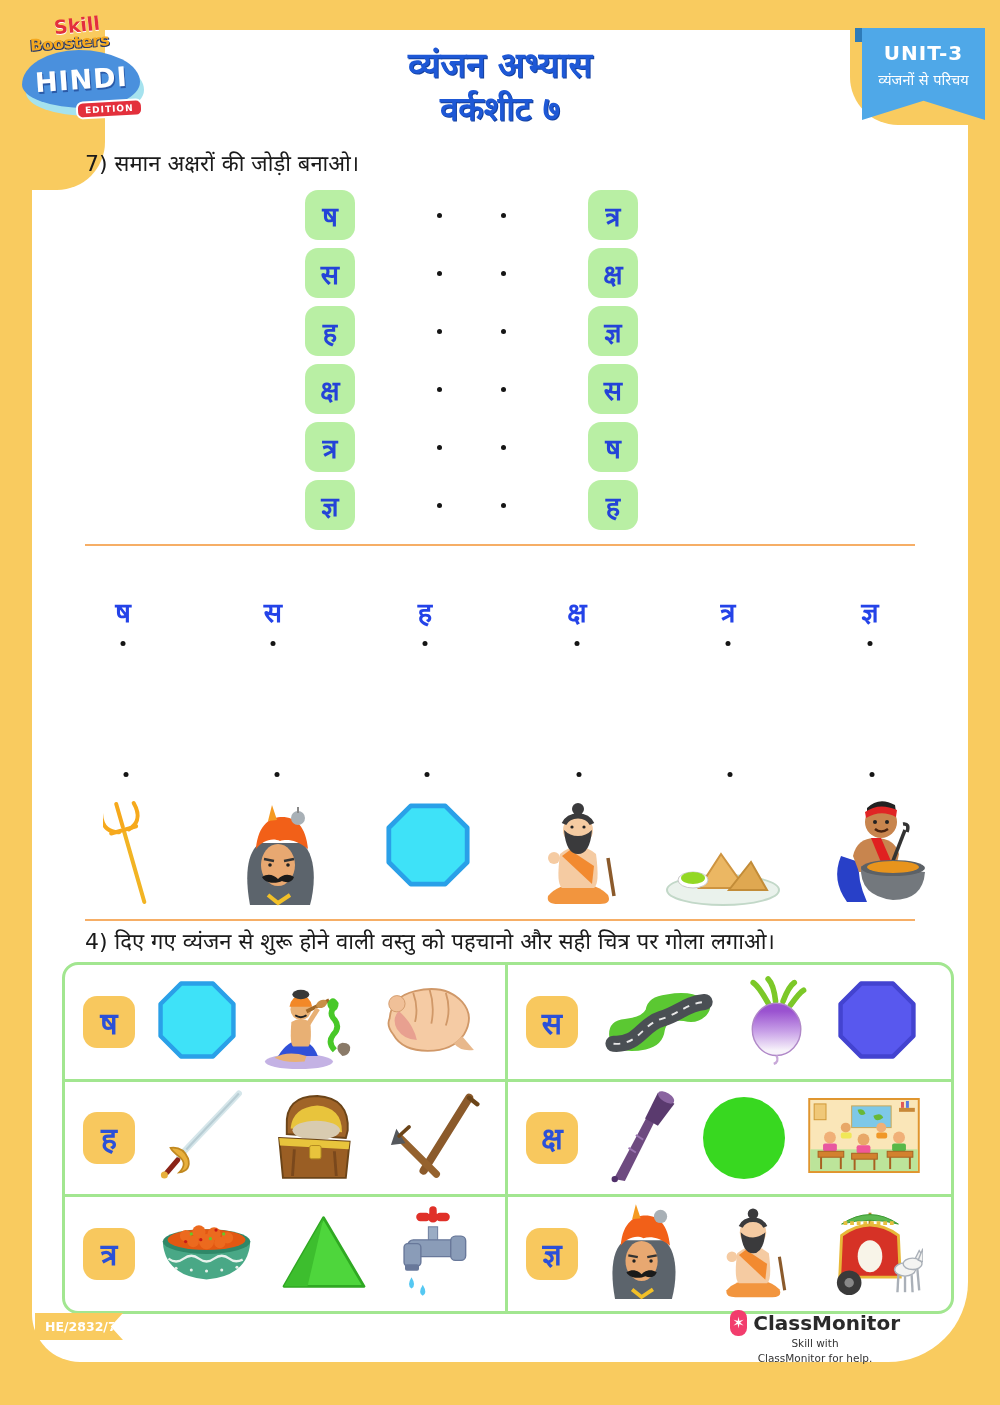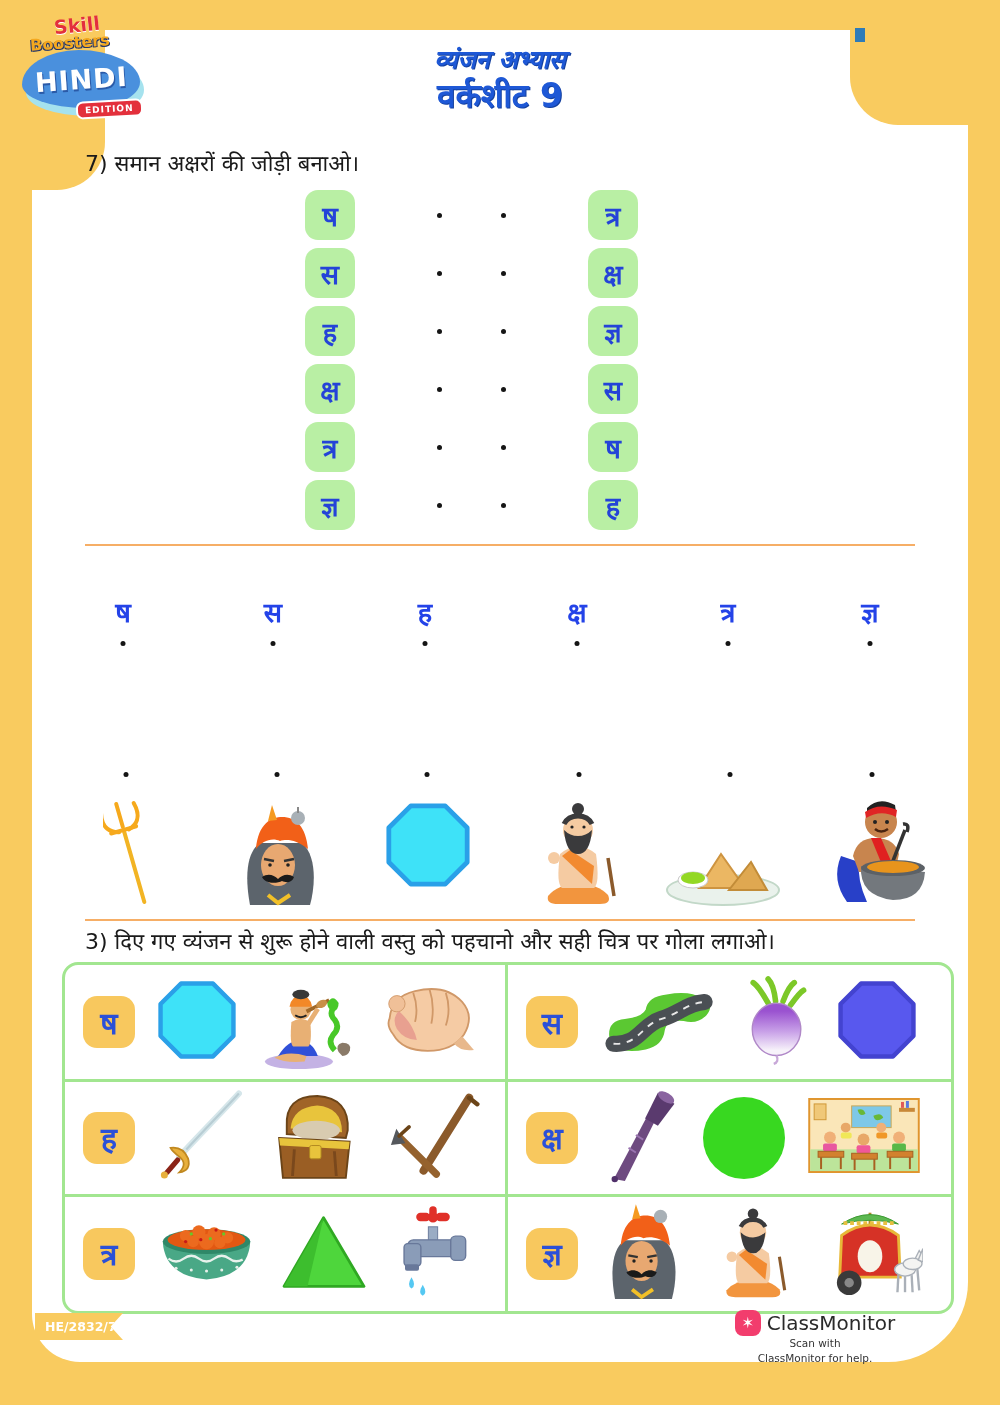--- a/index.html
+++ b/index.html
@@ -20,21 +20,21 @@
 
   
   .unit{position:absolute;left:862px;top:28px;width:123px;height:92px;background:#4FA8E8;
         clip-path:polygon(0 0,100% 0,100% 100%,50% 79%,0 100%);text-align:center;color:#fff;}
   .unit-fold{position:absolute;left:855px;top:28px;width:10px;height:14px;background:#2E7BB8;}
   .unit-line1{margin-top:13px;font-size:20px;font-weight:bold;letter-spacing:1px;}
   .unit-line2{font-size:14.5px;margin-top:4px;}
 
   
   .title{position:absolute;left:0;top:44px;width:1000px;text-align:center;color:#1E58D6;font-weight:bold;line-height:1.25;}
-  .title-1{font-size:25px;text-shadow:1px 1px 0 #14409E;font-style:italic;}
+  .title-1{font-size:35px;text-shadow:1px 1px 0 #14409E;}
   .title-2{font-size:33px;text-shadow:1px 1px 0 #14409E;}
 
   .h-black{position:absolute;left:85px;color:#1A1A1A;font-size:22px;}
   .divider{position:absolute;left:85px;width:830px;height:2px;background:#F6AE66;}
 
   
   .s1{position:absolute;left:305px;top:190px;width:333px;}
   .s1row{display:flex;align-items:center;justify-content:space-between;height:50px;margin-bottom:8px;}
   .lbox{width:50px;height:50px;background:#B9EFA4;border-radius:13px;display:flex;align-items:center;justify-content:center;color:#2443D8;font-size:27px;font-weight:bold;}
   .dot{width:5px;height:5px;border-radius:50%;background:#151515;}
@@ -54,45 +54,49 @@
   .cell:nth-child(5),.cell:nth-child(6){border-bottom:none;}
   .chip{flex:0 0 52px;width:52px;height:52px;background:#F8C85E;border-radius:14px;display:flex;align-items:center;justify-content:center;color:#2B50D8;font-size:30px;font-weight:bold;}
   .cimgs{flex:1;display:flex;align-items:center;justify-content:space-evenly;}
 
   
   .ribbon{position:absolute;left:35px;top:1313px;width:88px;height:27px;background:#F9CB5F;
           clip-path:polygon(0 0,100% 0,86% 50%,100% 100%,0 100%);color:#fff;font-size:12.5px;font-weight:bold;line-height:27px;padding-left:10px;box-sizing:border-box;}
   .cm{position:absolute;left:730px;top:1310px;width:170px;text-align:center;}
   .cm-row{display:flex;align-items:center;justify-content:center;gap:6px;}
   .cm-ic{width:26px;height:26px;background:#F23D6D;border-radius:8px;color:#fff;font-size:15px;line-height:26px;text-align:center;}
-  .cm-brand{font-size:20px;font-weight:normal;color:#2A2A2A;}
+  .cm-brand{font-size:20px;font-weight:bold;color:#2A2A2A;}
   .cm-note{font-size:10.5px;color:#333;line-height:1.3;margin-top:1px;}
 </style>
 </head>
 <body>
 
 <div class="page">
   <div class="card"></div>
   <div class="patch-tl"></div>
   <div class="patch-tr"></div>
 
   <div class="logo">
     <div class="logo-skill">Skill</div>
     <div class="logo-boosters">Boosters</div>
     <div class="logo-cloud">
       <span class="logo-hindi">HINDI</span>
     </div>
     <div class="logo-edition">EDITION</div>
   </div>
 
   <div class="unit-fold"></div>
+  <div class="unit">
+    <div class="unit-line1">UNIT-3</div>
+    <div class="unit-line2">व्यंजनों से परिचय</div>
+  </div>
 
   <div class="title">
     <div class="title-1">व्यंजन अभ्यास</div>
-    <div class="title-2">वर्कशीट 9</div>
+    <div class="title-2">वर्कशीट ७</div>
   </div>
 
   <div class="h-black" style="top:147px;">7) समान अक्षरों की जोड़ी बनाओ।</div>
   <div class="s1">
     <div class="s1row">
       <span class="lbox">ष</span>
       <span class="dot dl"></span>
       <span class="dot dr"></span>
       <span class="lbox">त्र</span>
     </div>
@@ -226,21 +230,21 @@
       <line x1="86" y1="34" x2="72" y2="70" stroke="#333" stroke-width="3.5"></line>
       <path d="M84 28 Q91 27 88 36" stroke="#333" stroke-width="3.5" fill="none"></path>
       <path d="M42 70 Q40 100 74 104 Q104 104 106 76 Z" fill="#73787D"></path>
       <ellipse cx="74" cy="72" rx="32" ry="8" fill="#5C6166"></ellipse>
       <ellipse cx="74" cy="71" rx="26" ry="6" fill="#E8941C"></ellipse>
     </svg>
   </div>
 
   <div class="divider" style="top:919px;"></div>
 
-  <div class="h-black" style="top:925px;">3) दिए गए व्यंजन से शुरू होने वाली वस्तु को पहचानो और सही चित्र पर गोला लगाओ।</div>
+  <div class="h-black" style="top:925px;">4) दिए गए व्यंजन से शुरू होने वाली वस्तु को पहचानो और सही चित्र पर गोला लगाओ।</div>
 
   <div class="grid">
 
     <div class="cell">
       <span class="chip">ष</span>
       <div class="cimgs">
         <span>
           <svg viewBox="0 0 90 90" width="80" height="80">
             <polygon points="27,4 63,4 86,27 86,63 63,86 27,86 4,63 4,27" fill="#3EE2F8" stroke="#2AA0E8" stroke-width="5" stroke-linejoin="round"></polygon>
           </svg>
@@ -525,16 +529,16 @@
       </div>
     </div>
   </div>
 
   <div class="ribbon">HE/2832/7</div>
   <div class="cm">
     <div class="cm-row">
       <span class="cm-ic">✶</span>
       <span class="cm-brand">ClassMonitor</span>
     </div>
-    <div class="cm-note">Scan with</div>
+    <div class="cm-note">Skill with</div>
     <div class="cm-note">ClassMonitor for help.</div>
   </div>
 </div>
 
 </body></html>

